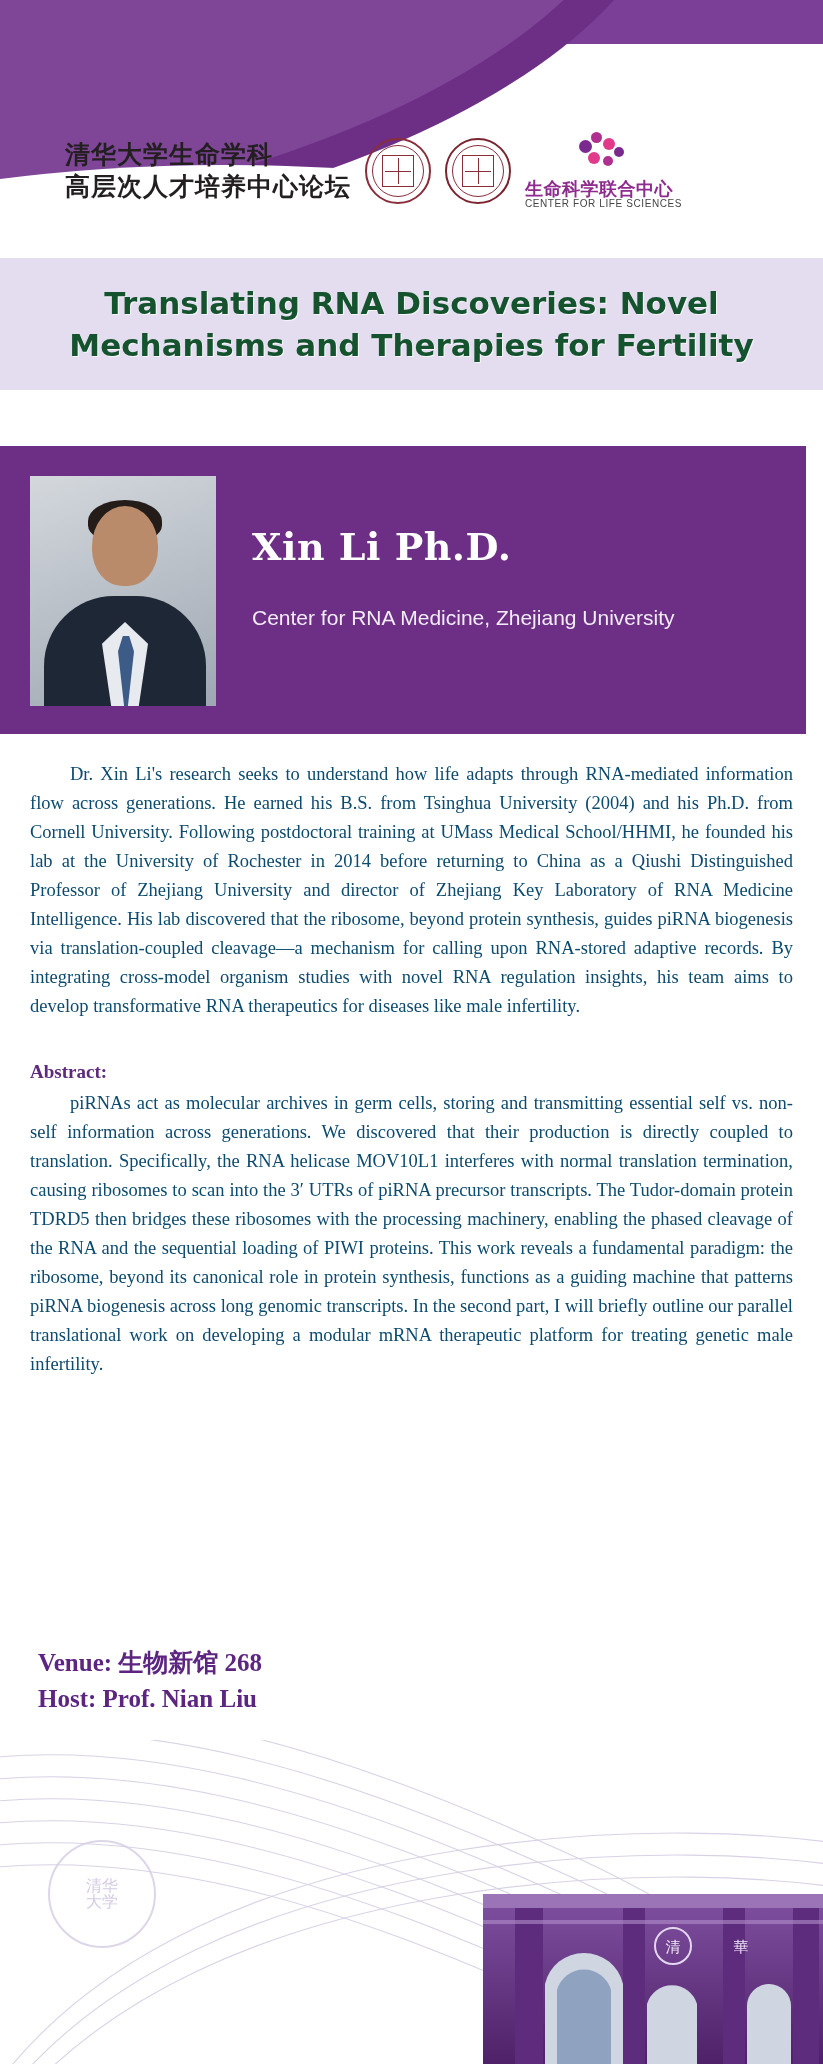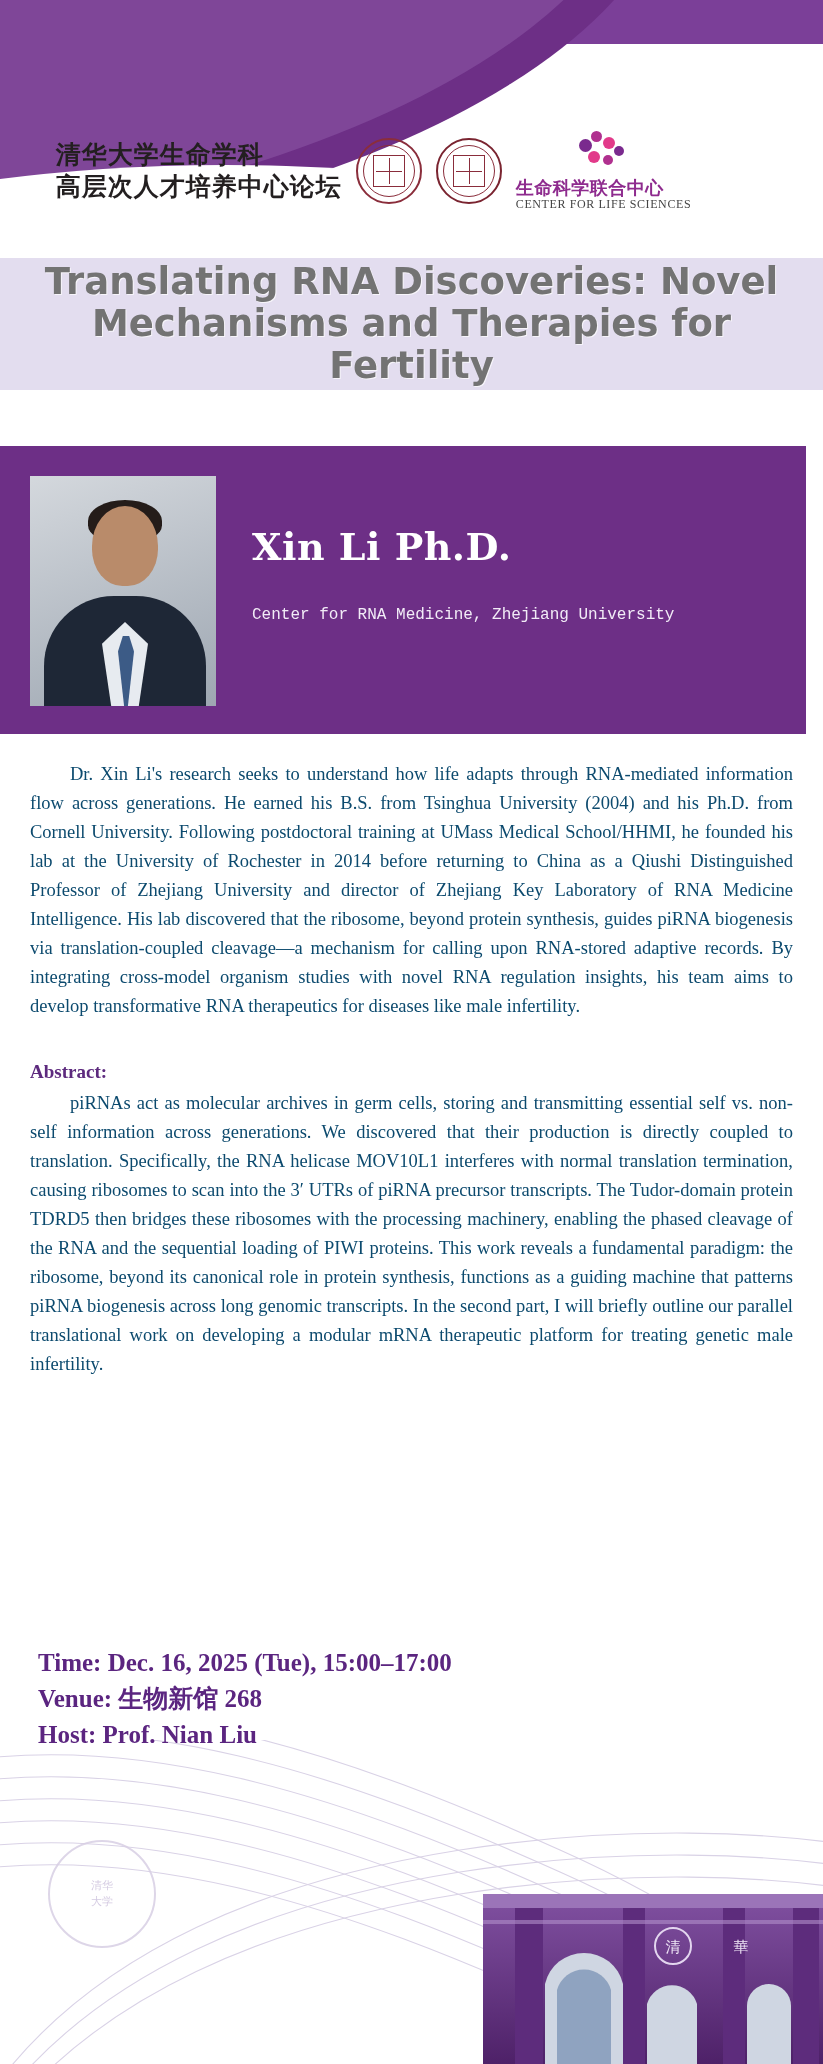--- a/index.html
+++ b/index.html
@@ -145,43 +145,43 @@
     line-height: 1.05;
   }
   .cls-cn {
     font-family: "DejaVu Sans", sans-serif;
     font-weight: bold;
     font-size: 18px;
     color: #8e2b8e;
     letter-spacing: 0.5px;
   }
   .cls-en {
-    font-family: Liberation Serif, serif;
-    font-size: 12px;
+    font-family: Liberation Sans, sans-serif;
+    font-size: 10px;
     color: #444;
     letter-spacing: 0.6px;
   }
 
   
   .title-bar {
     position: absolute;
     top: 258px; left: 0;
     width: 823px;
     height: 132px;
     background: #e3ddef;
     display: flex;
     align-items: center;
     justify-content: center;
   }
   .title-bar .title-text {
     font-family: "DejaVu Sans", sans-serif;
     font-weight: bold;
-    font-size: 37px;
+    font-size: 31px;
     line-height: 42px;
-    color: #737373;
+    color: #14532d;
     text-align: center;
     text-shadow: 1px 1px 0 rgba(255,255,255,0.7);
     padding: 0 18px;
   }
 
   
   .speaker-bar {
     position: absolute;
     top: 446px; left: 0;
     width: 806px;
@@ -240,22 +240,22 @@
     left: 252px; top: 78px;
     font-family: "DejaVu Serif", serif;
     font-weight: bold;
     font-size: 38px;
     color: #ffffff;
     letter-spacing: 0.5px;
   }
   .speaker-affil {
     position: absolute;
     left: 252px; top: 160px;
-    font-family: Liberation Mono, monospace;
-    font-size: 16px;
+    font-family: Liberation Sans, sans-serif;
+    font-size: 21px;
     color: #f2ecf7;
   }
 
   
   .content {
     position: absolute;
     top: 760px; left: 0;
     width: 823px;
     padding: 0 30px;
     box-sizing: border-box;
@@ -310,21 +310,21 @@
     position: absolute;
     left: 48px; top: 100px;
     width: 104px; height: 104px;
     border-radius: 50%;
     border: 2px solid #d8cfe4;
     display: flex;
     align-items: center;
     justify-content: center;
     color: #cdc2dd;
     font-family: "DejaVu Sans", sans-serif;
-    font-size: 11px;
+    font-size: 16px;
     text-align: center;
     line-height: 16px;
     opacity: 0.85;
   }
   .gate {
     position: absolute;
     right: 0; bottom: 0;
     width: 400px; height: 210px;
     overflow: hidden;
   }
@@ -386,21 +386,20 @@
 <div class="content">
   <p class="para">Dr. Xin Li's research seeks to understand how life adapts through RNA-mediated information flow across generations. He earned his B.S. from Tsinghua University (2004) and his Ph.D. from Cornell University. Following postdoctoral training at UMass Medical School/HHMI, he founded his lab at the University of Rochester in 2014 before returning to China as a Qiushi Distinguished Professor of Zhejiang University and director of Zhejiang Key Laboratory of RNA Medicine Intelligence. His lab discovered that the ribosome, beyond protein synthesis, guides piRNA biogenesis via translation-coupled cleavage—a mechanism for calling upon RNA-stored adaptive records. By integrating cross-model organism studies with novel RNA regulation insights, his team aims to develop transformative RNA therapeutics for diseases like male infertility.</p>
 
   <div class="gap"></div>
 
   <div class="section-head">Abstract:</div>
   <p class="para">piRNAs act as molecular archives in germ cells, storing and transmitting essential self vs. non-self information across generations. We discovered that their production is directly coupled to translation. Specifically, the RNA helicase MOV10L1 interferes with normal translation termination, causing ribosomes to scan into the 3′ UTRs of piRNA precursor transcripts. The Tudor-domain protein TDRD5 then bridges these ribosomes with the processing machinery, enabling the phased cleavage of the RNA and the sequential loading of PIWI proteins. This work reveals a fundamental paradigm: the ribosome, beyond its canonical role in protein synthesis, functions as a guiding machine that patterns piRNA biogenesis across long genomic transcripts. In the second part, I will briefly outline our parallel translational work on developing a modular mRNA therapeutic platform for treating genetic male infertility.</p>
 </div>
 
 <div class="info">
-  <div class="info-line">Time: Dec. 16, 2025 (Tue), 15:00–17:00</div>
   <div class="info-line">Venue: 生物新馆 268</div>
   <div class="info-line">Host: Prof. Nian Liu</div>
 </div>
 
 <div class="bottom-decor">
   <svg class="bottom-lines" viewBox="0 0 940 380" preserveAspectRatio="none">
     <g fill="none" stroke="#d9d2e6" stroke-width="1.1">
       <path d="M-40,30 C180,-30 420,60 620,150 C760,212 860,290 940,350"></path>
       <path d="M-40,52 C180,-8 420,82 620,172 C760,234 860,312 940,372"></path>
       <path d="M-40,74 C180,14 420,104 620,194 C760,256 860,334 940,394"></path>

